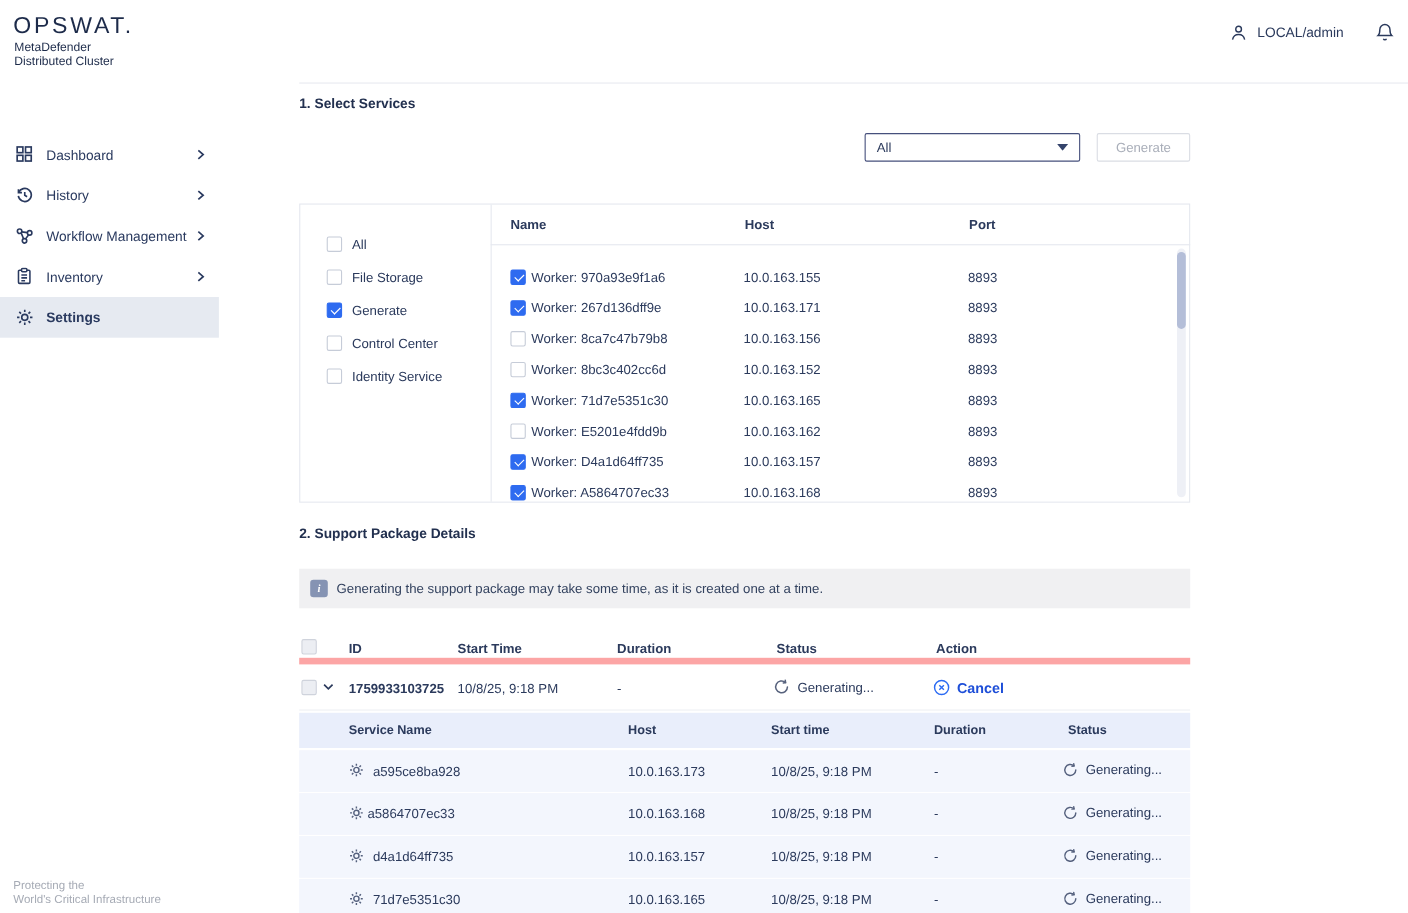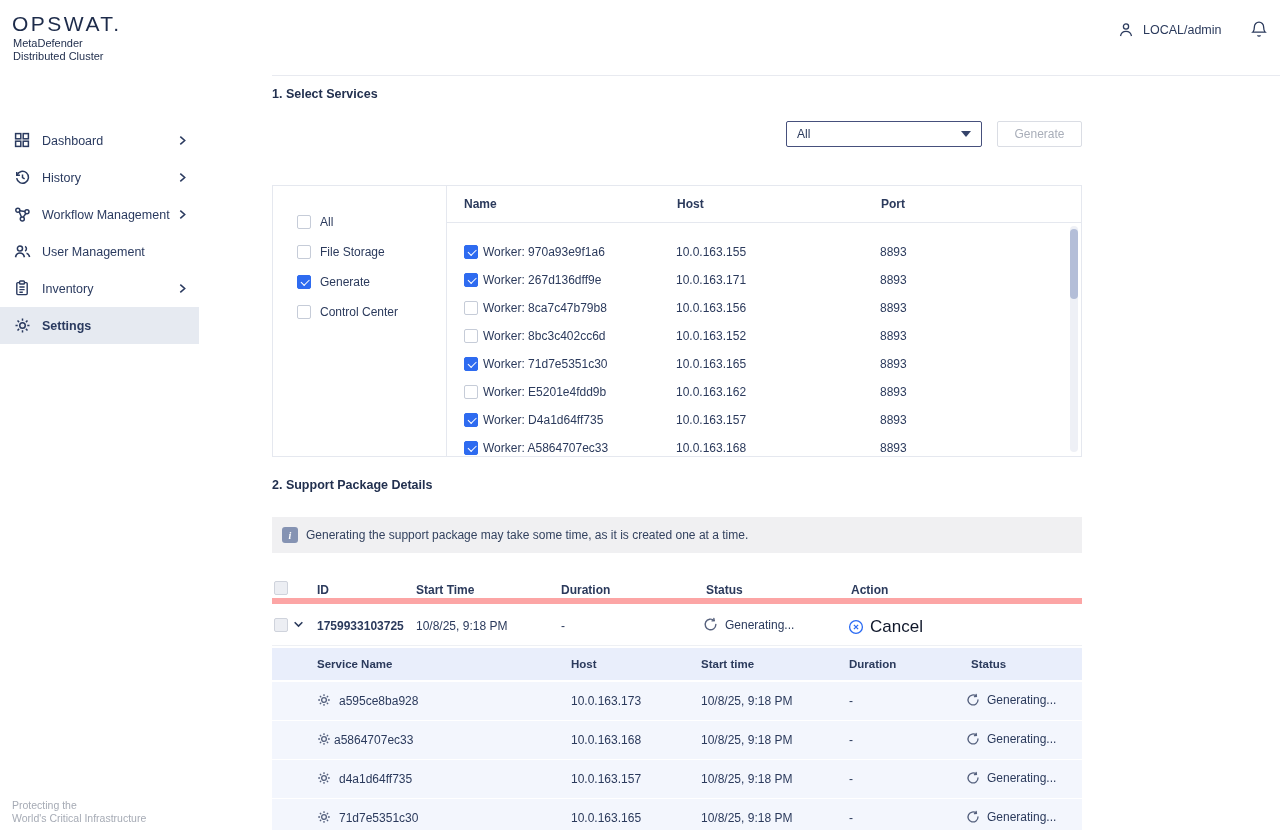--- a/index.html
+++ b/index.html
@@ -66,21 +66,21 @@
   .pkg-head { position:absolute; left:272px; top:575px; width:810px; height:29px; border-bottom:6px solid #fca5a5; }
   .pkg-head .cb { position:absolute; left:2px; top:6px; }
   .pkg-head span { position:absolute; top:8px; font-size:12px; font-weight:700; color:#2b3a5c; }
   .pkg-row { position:absolute; left:272px; top:604px; width:810px; height:42px; border-bottom:1px solid #eef0f4; }
   .pkg-row .cb { position:absolute; left:2px; top:14px; }
   .pkg-chev { position:absolute; left:21px; top:15px; cursor:pointer; }
   .pkg-cell { position:absolute; top:15px; font-size:12px; color:#2b3a5c; }
   .pkg-id { font-weight:700; }
   .status-wrap { display:flex; align-items:center; gap:7px; }
   .cancel-link { position:absolute; left:576px; top:13px; display:flex; align-items:center; gap:6px; cursor:pointer; }
-  .cancel-label { color:#0f172a; font-size:17px; font-weight:400; }
+  .cancel-label { color:#1d4ed8; font-size:13px; font-weight:700; }
   
   .sub-head { position:absolute; left:272px; top:648px; width:810px; height:32px; background:#e9eefb; }
   .sub-head span { position:absolute; top:10px; font-size:11.5px; font-weight:700; color:#2b3a5c; }
   .sub-rows { position:absolute; left:272px; top:682px; width:810px; }
   .sub-row { position:relative; height:38px; margin-bottom:1px; background:#f3f6fd; }
   .sub-cell { position:absolute; top:12px; font-size:12px; color:#2b3a5c; }
   .sub-gear { position:absolute; left:45px; top:11px; }
   .sub-status { position:absolute; left:694px; top:11px; display:flex; align-items:center; gap:7px; }
   svg { display:block; }
 </style>
@@ -154,30 +154,20 @@
         </span>
         <span class="side-label">Workflow Management</span>
         <span class="side-chev">
           <svg width="11" height="11" viewBox="0 0 10 10" fill="none" stroke="#2a3a5f" stroke-width="1.4">
             <path d="M3 1.5 7 5l-4 3.5"></path>
           </svg>
         </span>
       </div>
       <div class="side-item">
         <span class="side-icon">
-          <svg width="17" height="17" viewBox="0 0 16 16" fill="none" stroke="#2a3a5f" stroke-width="1.4">
-            <circle cx="5.6" cy="5.2" r="2.4"></circle>
-            <path d="M1.4 13.4c.5-2.6 2.2-4 4.2-4s3.7 1.4 4.2 4"></path>
-            <path d="M10.4 3.2a2.4 2.4 0 0 1 0 4.3M11.8 9.7c1.5.4 2.5 1.7 2.9 3.5"></path>
-          </svg>
-        </span>
-        <span class="side-label">User Management</span>
-      </div>
-      <div class="side-item">
-        <span class="side-icon">
           <svg width="16" height="16" viewBox="0 0 16 16" fill="none" stroke="#2a3a5f" stroke-width="1.4">
             <rect x="2.8" y="2.6" width="10.4" height="12" rx="1"></rect>
             <rect x="5.6" y="1" width="4.8" height="3" rx="0.8" fill="#fff"></rect>
             <path d="M5.4 7h5.2M5.4 9.6h5.2M5.4 12.2h3.4"></path>
           </svg>
         </span>
         <span class="side-label">Inventory</span>
         <span class="side-chev">
           <svg width="11" height="11" viewBox="0 0 10 10" fill="none" stroke="#2a3a5f" stroke-width="1.4">
             <path d="M3 1.5 7 5l-4 3.5"></path>
@@ -224,20 +214,24 @@
           <span class="cb"></span>
           <span class="cat-label">File Storage</span>
         </div>
         <div class="cat-item">
           <span class="cb checked"></span>
           <span class="cat-label">Generate</span>
         </div>
         <div class="cat-item">
           <span class="cb"></span>
           <span class="cat-label">Control Center</span>
+        </div>
+        <div class="cat-item">
+          <span class="cb"></span>
+          <span class="cat-label">Identity Service</span>
         </div>
       </div>
     <div class="svc-thead">
       <span style="left:18px">Name</span>
       <span style="left:231px">Host</span>
       <span style="left:435px">Port</span>
     </div>
     <div class="svc-rows" id="svc-rows">
         <div class="svc-row">
           <span class="cb checked"></span>

